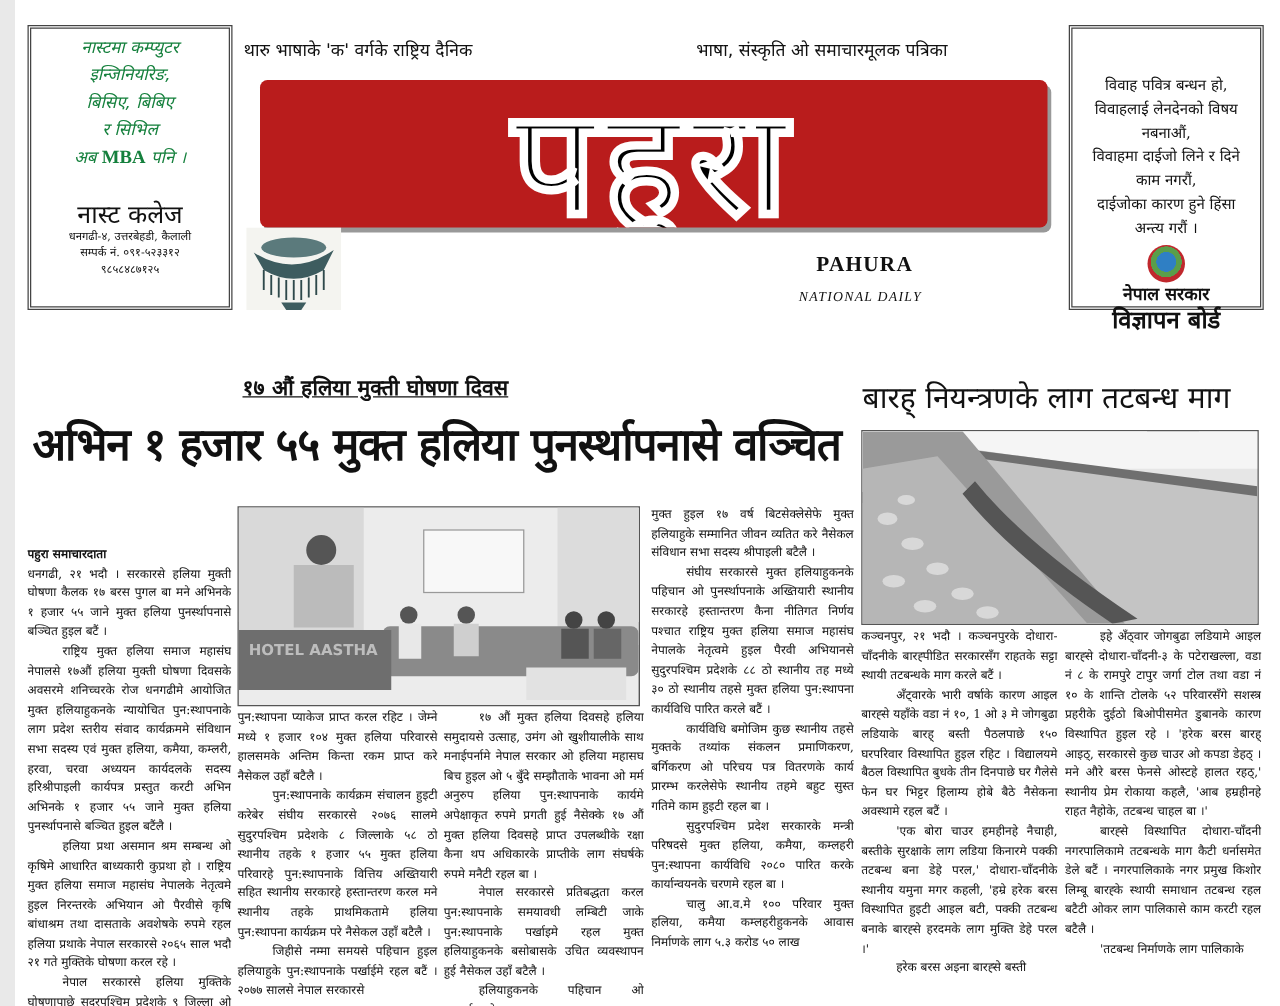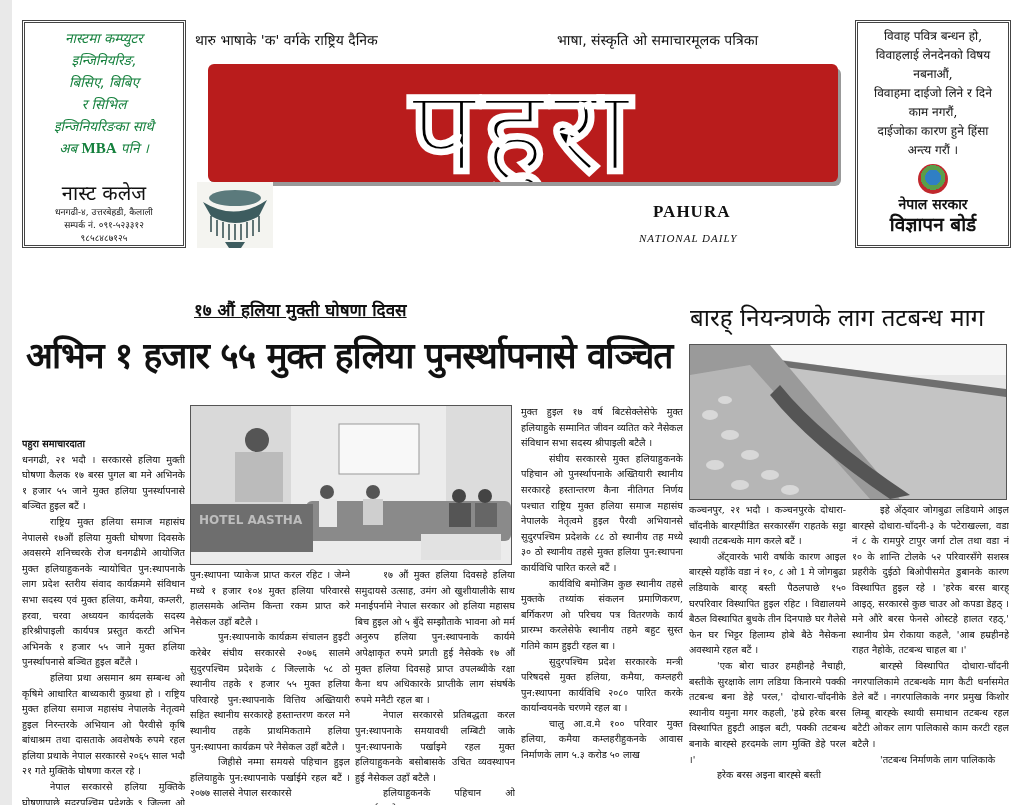--- a/index.html
+++ b/index.html
@@ -5,21 +5,21 @@
   html, body { margin:0; padding:0; }
   body { width:1024px; height:805px; overflow:hidden; background:#e9e9e9; font-family:"DejaVu Serif", serif; color:#111; }
   .page { position:absolute; left:12px; top:0; width:1012px; height:805px; background:#fff; }
   .ad-box { position:absolute; border:3px double #444; box-sizing:border-box; background:#fff; text-align:center; }
   .ad-left { left:10px; top:20px; width:164px; height:228px; padding:4px 4px; }
   .ad-left .slogan { font-family:"DejaVu Sans", sans-serif; font-style:italic; font-size:13.5px; line-height:22px; color:#15803d; }
   .ad-left .slogan b { font-style:normal; font-family:"Liberation Serif", serif; font-size:15px; }
   .ad-left .college { font-family:"DejaVu Sans", sans-serif; font-weight:normal; font-size:20px; margin-top:20px; }
   .ad-left .addr { font-size:9px; line-height:13px; }
   .ad-right { left:843px; top:20px; width:156px; height:228px; padding:4px 2px; }
-  .ad-right .msg { font-size:12px; line-height:19px; }
+  .ad-right .msg { font-size:12px; line-height:19px;margin-top:32px; }
   .emblem { width:30px; height:30px; margin:4px auto 2px; border-radius:50%; background:radial-gradient(circle at 50% 45%, #2f7fc4 0 35%, #5a9e4a 36% 55%, #c0282d 56% 100%); }
   .ad-right .gov { font-family:"DejaVu Sans", sans-serif; font-weight:bold; font-size:14px; line-height:16px; }
   .ad-right .board { font-family:"DejaVu Sans", sans-serif; font-weight:bold; font-size:19px; line-height:24px; }
   .tagline { position:absolute; top:30px; font-family:"DejaVu Sans", sans-serif; font-size:14px; }
   .tag-l { left:183px; } .tag-r { left:545px; }
   .masthead { position:absolute; left:196px; top:64px; width:630px; height:118px; background:#b91c1c; border-radius:6px; box-shadow:3px 4px 0 #999; display:flex; align-items:center; justify-content:center; overflow:hidden; }
   .masthead span { font-family:"DejaVu Sans", sans-serif; font-weight:bold; font-size:118px; color:#000; -webkit-text-stroke:3px #fff; letter-spacing:6px; line-height:1; margin-top:14px; }
   .emblem-art { position:absolute; left:185px; top:182px; width:76px; height:66px; }
   .brand-en { position:absolute; left:641px; top:202px; font-family:"Liberation Serif", serif; font-weight:bold; font-size:17px; letter-spacing:1px; }
   .brand-sub { position:absolute; left:627px; top:232px; font-family:"Liberation Serif", serif; font-style:italic; font-size:11px; letter-spacing:1px; }
@@ -40,21 +40,20 @@
 <body>
 
 <div class="page">
 
   <div class="ad-box ad-left">
     <div class="slogan">
       <div>नास्टमा कम्प्युटर</div>
       <div>इन्जिनियरिङ,</div>
       <div>बिसिए, बिबिए</div>
       <div>र सिभिल</div>
-      <div>इन्जिनियरिङका साथै</div>
       <div><span>अब </span><b>MBA</b><span> पनि ।</span></div>
     </div>
     <div class="college">नास्ट कलेज</div>
     <div class="addr">धनगढी-४, उत्तरबेहडी, कैलाली</div>
     <div class="addr">सम्पर्क नं. ०९१-५२३३१२</div>
     <div class="addr">९८५८४८७१२५</div>
   </div>
 
   <div class="tagline tag-l">थारु भाषाके 'क' वर्गके राष्ट्रिय दैनिक</div>
   <div class="tagline tag-r">भाषा, संस्कृति ओ समाचारमूलक पत्रिका</div>
@@ -173,21 +172,21 @@
           <ellipse cx="80" cy="130" rx="9" ry="5"></ellipse>
           <ellipse cx="50" cy="140" rx="9" ry="5"></ellipse>
         <ellipse cx="100" cy="145" rx="9" ry="5"></ellipse>
           <ellipse cx="35" cy="55" rx="7" ry="4"></ellipse>
       </g>
     </svg>
   </div>
 
   <div class="col" style="left:677px; top:502px; width:157px; height:303px; overflow:hidden;">
     <p class="first">कञ्चनपुर, २१ भदौ । कञ्चनपुरके दोधारा-चाँदनीके बारह्पीडित सरकारसँग राहतके सट्टा स्थायी तटबन्धके माग करले बटैं ।</p>
-    <p>अँट्वारके भारी वर्षाके कारण आइल बारह्से यहाँके वडा नं १०, ८ ओ 1 मे जोगबुढा लडियाके बारह् बस्ती पैठलपाछे १५० घरपरिवार विस्थापित हुइल रहिट । विद्यालयमे बैठल विस्थापित बुधके तीन दिनपाछे घर गैलेसे फेन घर भिट्टर हिलाम्य होबे बैठे नैसेकना अवस्थामे रहल बटैं ।</p>
+    <p>अँट्वारके भारी वर्षाके कारण आइल बारह्से यहाँके वडा नं १०, 1 ओ ३ मे जोगबुढा लडियाके बारह् बस्ती पैठलपाछे १५० घरपरिवार विस्थापित हुइल रहिट । विद्यालयमे बैठल विस्थापित बुधके तीन दिनपाछे घर गैलेसे फेन घर भिट्टर हिलाम्य होबे बैठे नैसेकना अवस्थामे रहल बटैं ।</p>
     <p>'एक बोरा चाउर हमहीनहे नैचाही, बस्तीके सुरक्षाके लाग लडिया किनारमे पक्की तटबन्ध बना डेहे परल,' दोधारा-चाँदनीके स्थानीय यमुना मगर कहली, 'हम्रे हरेक बरस विस्थापित हुइटी आइल बटी, पक्की तटबन्ध बनाके बारह्से हरदमके लाग मुक्ति डेहे परल ।'</p>
     <p>हरेक बरस अइना बारह्से बस्ती</p>
   </div>
 
   <div class="col" style="left:840px; top:502px; width:157px; height:303px; overflow:hidden;">
     <p>इहे अँठ्वार जोगबुढा लडियामे आइल बारह्से दोधारा-चाँदनी-३ के पटेराखल्ला, वडा नं ८ के रामपुरे टापुर जर्गा टोल तथा वडा नं १० के शान्ति टोलके ५२ परिवारसँगे सशस्त्र प्रहरीके दुईठो बिओपीसमेत डुबानके कारण विस्थापित हुइल रहे । 'हरेक बरस बारह् आइठ्, सरकारसे कुछ चाउर ओ कपडा डेहठ् । मने औरे बरस फेनसे ओस्टहे हालत रहठ्,' स्थानीय प्रेम रोकाया कहलै, 'आब हम्रहीनहे राहत नैहोके, तटबन्ध चाहल बा ।'</p>
     <p>बारह्से विस्थापित दोधारा-चाँदनी नगरपालिकामे तटबन्धके माग कैटी धर्नासमेत डेले बटैं । नगरपालिकाके नगर प्रमुख किशोर लिम्बू बारह्के स्थायी समाधान तटबन्ध रहल बटैटी ओकर लाग पालिकासे काम करटी रहल बटैलै ।</p>
     <p>'तटबन्ध निर्माणके लाग पालिकाके</p>
   </div>
 

